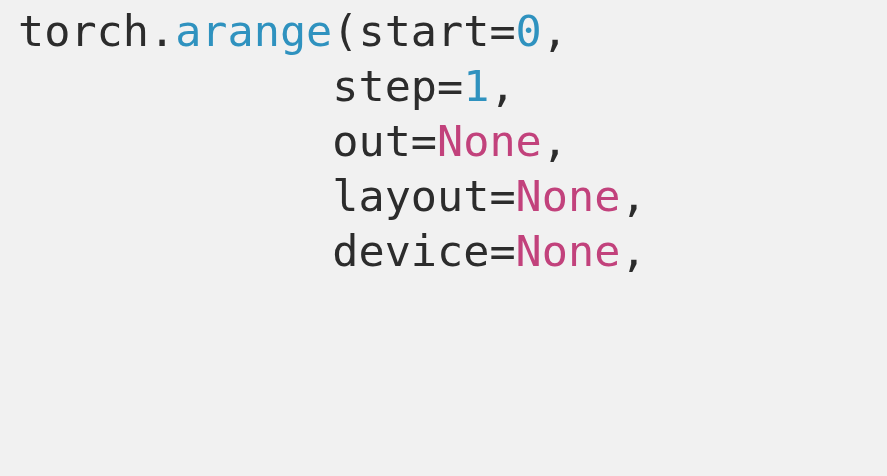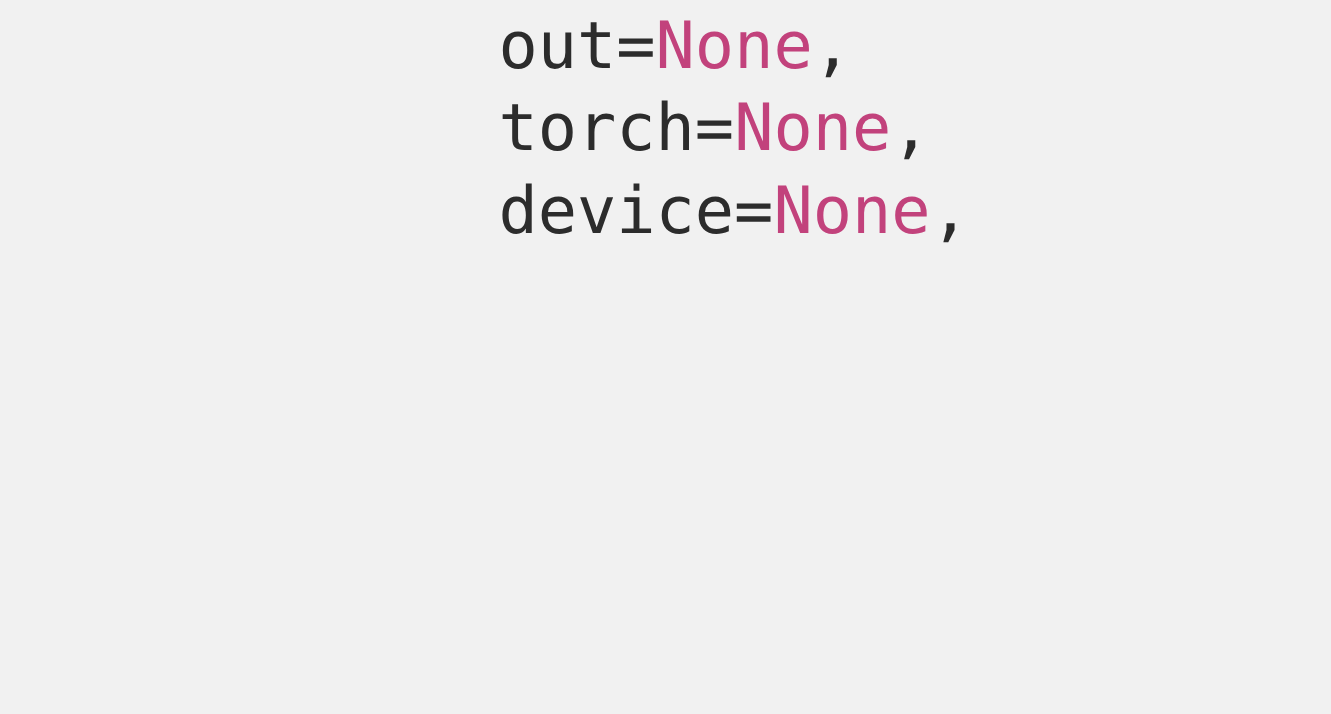--- a/index.html
+++ b/index.html
@@ -38,16 +38,18 @@
   .tok-default { color: #2c2c2c; }
   .tok-func    { color: #2f92bf; }
   .tok-number  { color: #2f92bf; }
   .tok-const   { color: #c2427c; }
   .tok-indent  { color: transparent; }
 </style>
 </head>
 <body>
 
 <div id="signature-block" style="background: rgb(241, 241, 241);">
+    <div class="code-line"><span class="tok-default">torch.</span><span class="tok-func">arange</span><span class="tok-default">(start=</span><span class="tok-number">0</span><span class="tok-default">,</span></div>
+    <div class="code-line"><span class="tok-indent">            </span><span class="tok-default">step=</span><span class="tok-number">1</span><span class="tok-default">,</span></div>
     <div class="code-line"><span class="tok-indent">            </span><span class="tok-default">out=</span><span class="tok-const">None</span><span class="tok-default">,</span></div>
-    <div class="code-line"><span class="tok-indent">            </span><span class="tok-default">torch=</span><span class="tok-const">None</span><span class="tok-default">,</span></div>
+    <div class="code-line"><span class="tok-indent">            </span><span class="tok-default">layout=</span><span class="tok-const">None</span><span class="tok-default">,</span></div>
     <div class="code-line"><span class="tok-indent">            </span><span class="tok-default">device=</span><span class="tok-const">None</span><span class="tok-default">,</span></div>
   </div>
 
 </body></html>

